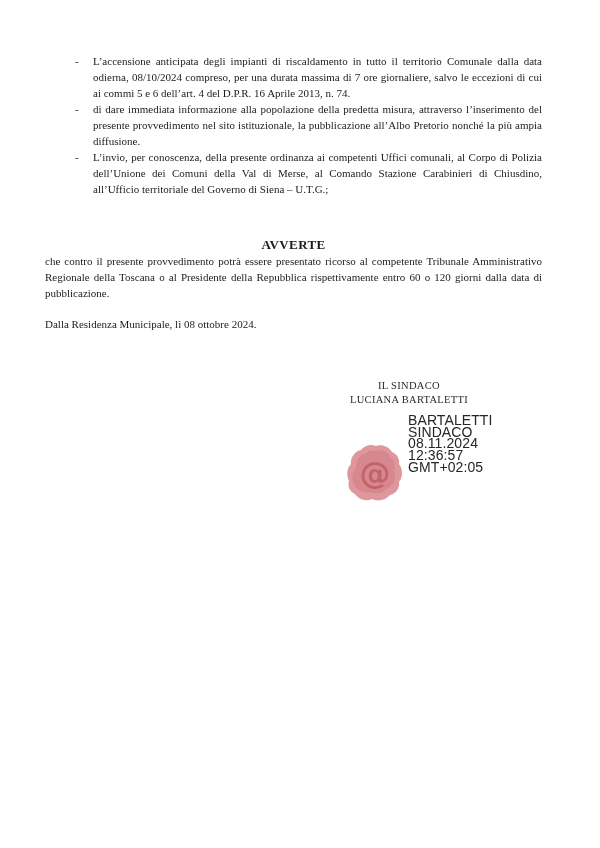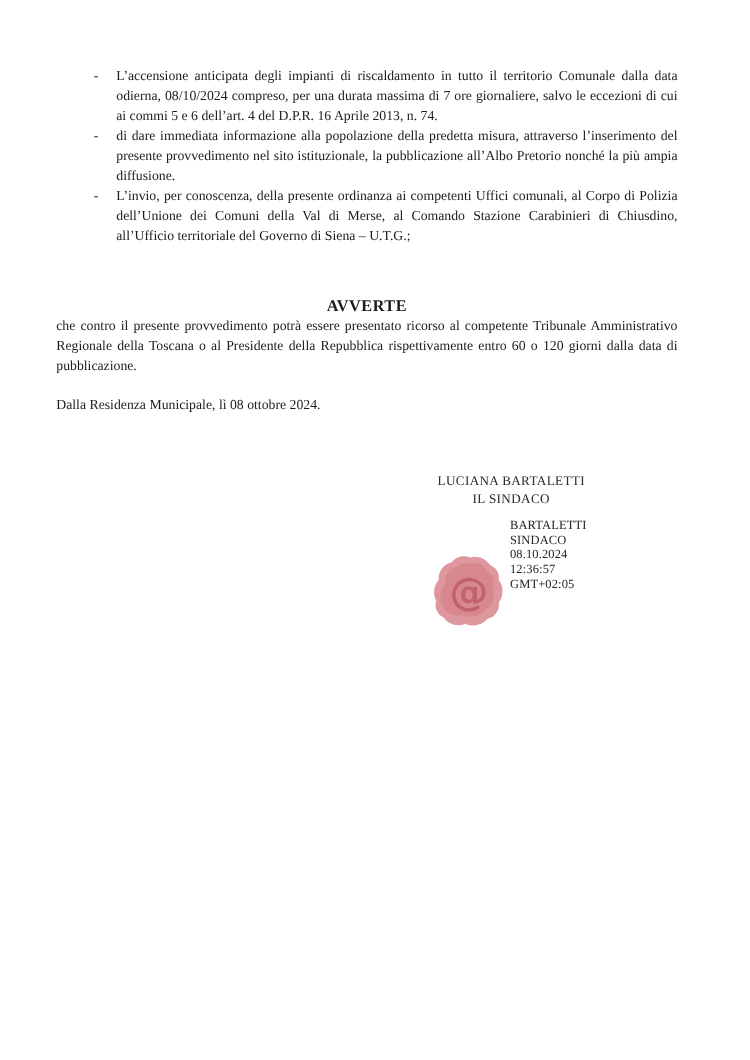--- a/index.html
+++ b/index.html
@@ -57,22 +57,22 @@
     text-align: center;
     font-size: 10.5px;
     line-height: 14px;
     color: #2a2a2a;
     letter-spacing: 0.3px;
   }
   .sig-digital {
     position: absolute;
     left: 408px;
     top: 415px;
-    font-family: Liberation Serif, serif;
-    font-size: 10px;
+    font-family: Liberation Sans, sans-serif;
+    font-size: 14px;
     line-height: 11.7px;
     color: #262626;
     letter-spacing: 0.1px;
   }
   .stamp {
     position: absolute;
     left: 347px;
     top: 443px;
     width: 57px;
     height: 59px;
@@ -107,28 +107,28 @@
 
     <div class="heading">AVVERTE</div>
 
     <p class="para">che contro il presente provvedimento potrà essere presentato ricorso al competente Tribunale Amministrativo Regionale della Toscana o al Presidente della Repubblica rispettivamente entro 60 o 120 giorni dalla data di pubblicazione.</p>
 
     <p class="dateline">Dalla Residenza Municipale, lì 08 ottobre 2024.</p>
 
   </div>
 
   <div class="sig-serif">
+    <div>IL SINDACO</div>
     <div>LUCIANA BARTALETTI</div>
-    <div>IL SINDACO</div>
   </div>
 
   <div class="sig-digital">
     <div>BARTALETTI</div>
     <div>SINDACO</div>
-    <div>08.10.2024</div>
+    <div>08.11.2024</div>
     <div>12:36:57</div>
     <div>GMT+02:05</div>
   </div>
 
   <svg class="stamp" viewBox="0 0 57 59" xmlns="http://www.w3.org/2000/svg">
     <path d="M29 3 C35 1 42 4 45 9 C50 11 53 16 52 21 C56 26 56 34 52 39 C53 45 49 51 43 52 C39 57 31 59 25 56 C19 59 11 56 8 51 C3 49 0 43 2 38 C-1 32 0 25 4 21 C3 15 8 8 14 7 C18 2 24 1 29 3 Z" fill="#d98a90" opacity="0.88"></path>
     <path d="M28 8 C34 6 41 9 43 14 C48 17 49 23 47 28 C50 34 47 42 41 45 C37 50 29 52 23 49 C16 51 9 47 7 41 C4 36 5 29 9 25 C8 18 13 11 20 10 C22 7 25 7 28 8 Z" fill="#cf747c" opacity="0.45"></path>
     <text x="28" y="41" text-anchor="middle" fill="#c05f67" opacity="0.9">@</text>
   </svg>
 

